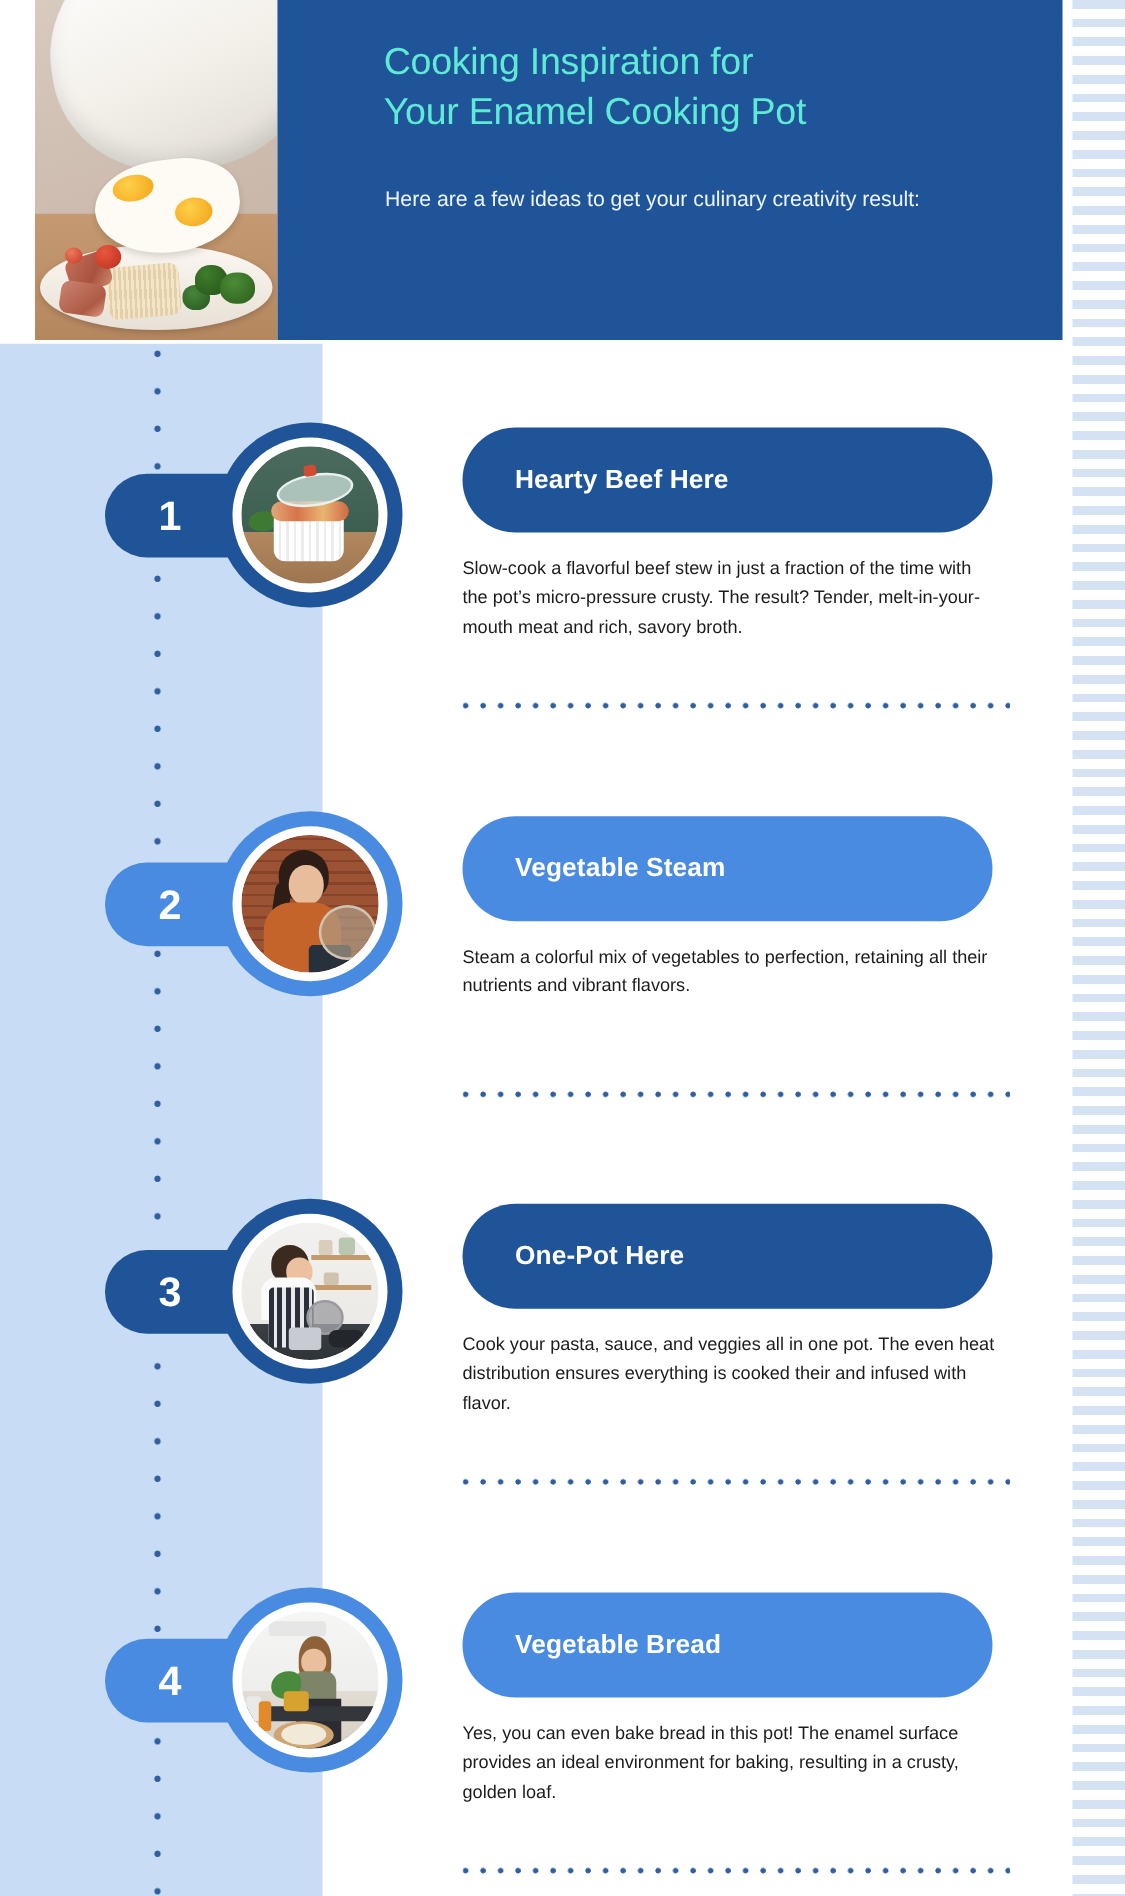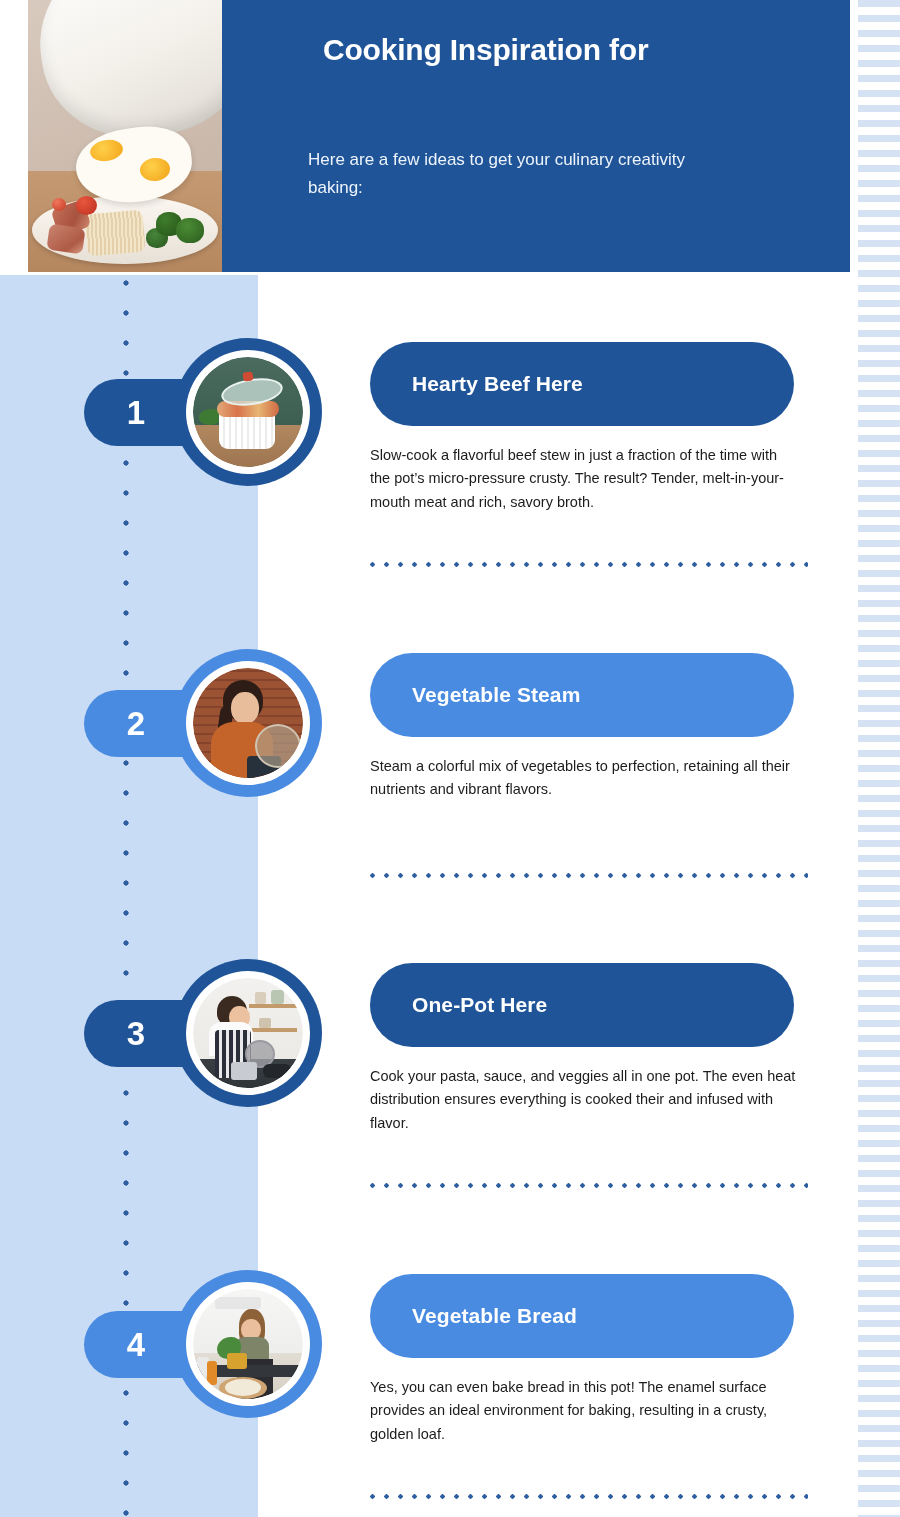--- a/index.html
+++ b/index.html
@@ -65,26 +65,26 @@
   .header {
     position: absolute;
     left: 222px;
     top: 0;
     width: 628px;
     height: 272px;
     background: #1f5598;
   }
   .header-title {
     position: absolute;
-    left: 101px;
+    left: 85px;
     top: 30px;
     width: 500px;
-    color: #ffffff;
+    color: #5eead4;
     font-size: 30px;
-    font-weight: bold;
+    font-weight: normal;
     line-height: 1.32;
     letter-spacing: -0.2px;
   }
   .header-sub {
     position: absolute;
     left: 86px;
     top: 146px;
     width: 430px;
     color: #eef4fb;
     font-size: 17px;
@@ -370,22 +370,23 @@
     <div class="hp-tomato2"></div>
     <div class="hp-tomato"></div>
     <div class="hp-broc-c"></div>
     <div class="hp-broc-a"></div>
     <div class="hp-broc-b"></div>
   </div>
 
   <div class="header">
     <div class="header-title">
       <span>Cooking Inspiration for</span><br>
-    </div>
-    <div class="header-sub">Here are a few ideas to get your culinary creativity baking:</div>
+      <span>Your Enamel Cooking Pot</span>
+    </div>
+    <div class="header-sub">Here are a few ideas to get your culinary creativity result:</div>
   </div>
 
   <div class="step" style="top:330px;">
     <div class="badge" style="background:#1F5598;">
       <div class="badge-num">1</div>
     </div>
     <div class="circle-outer" style="background:#1F5598;">
       <div class="circle-inner">
         <div class="photo-fill">
           <div class="p1-bg"></div>

